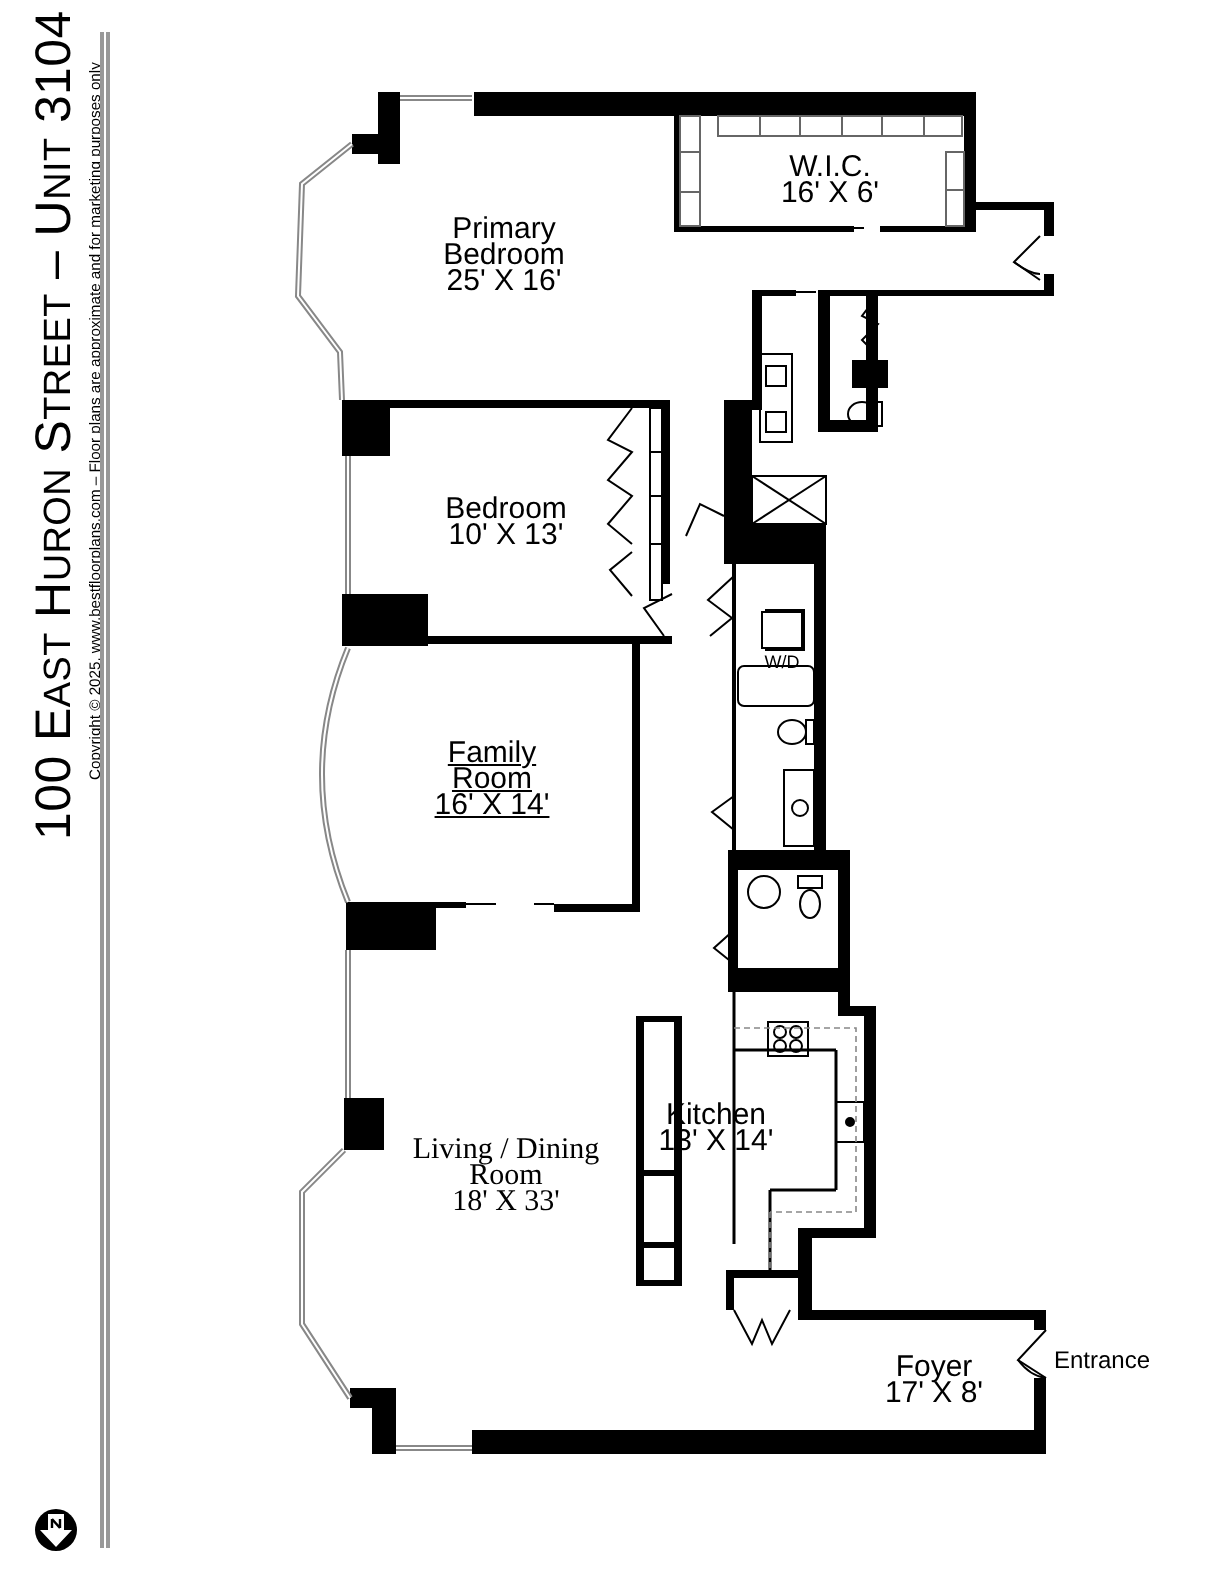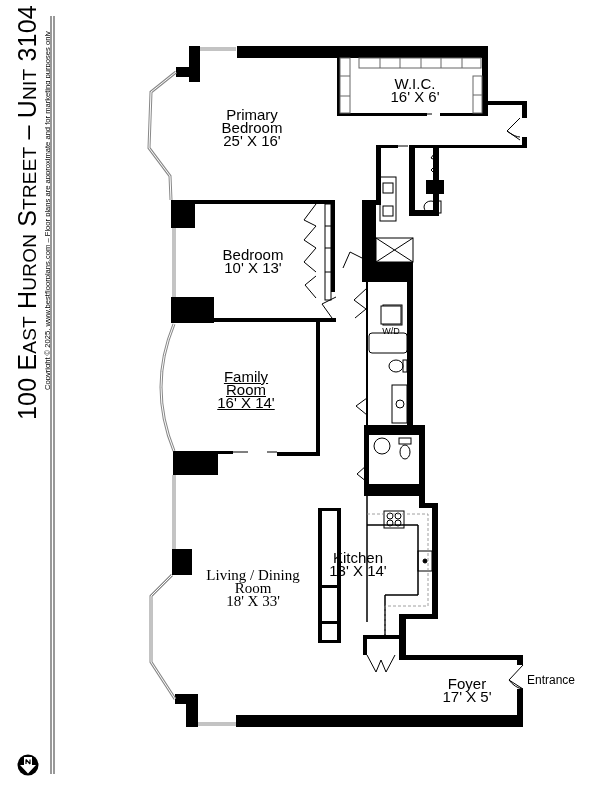--- a/index.html
+++ b/index.html
@@ -237,16 +237,16 @@
   <div>Living / Dining</div>
   <div>Room</div>
   <div>18' X 33'</div>
 </div>
 <div class="lbl" style="left:358px; top:551px;">
   <div>Kitchen</div>
   <div>13' X 14'</div>
 </div>
 <div class="lbl" style="left:467px; top:677px;">
   <div>Foyer</div>
-  <div>17' X 5'</div>
+  <div>17' X 8'</div>
 </div>
 <div class="lbl" style="left:391px; top:326px; font-size:9px; line-height:10px;">W/D</div>
 <div class="entrance" style="left:527px; top:673px;">Entrance</div>
 
 </body></html>

